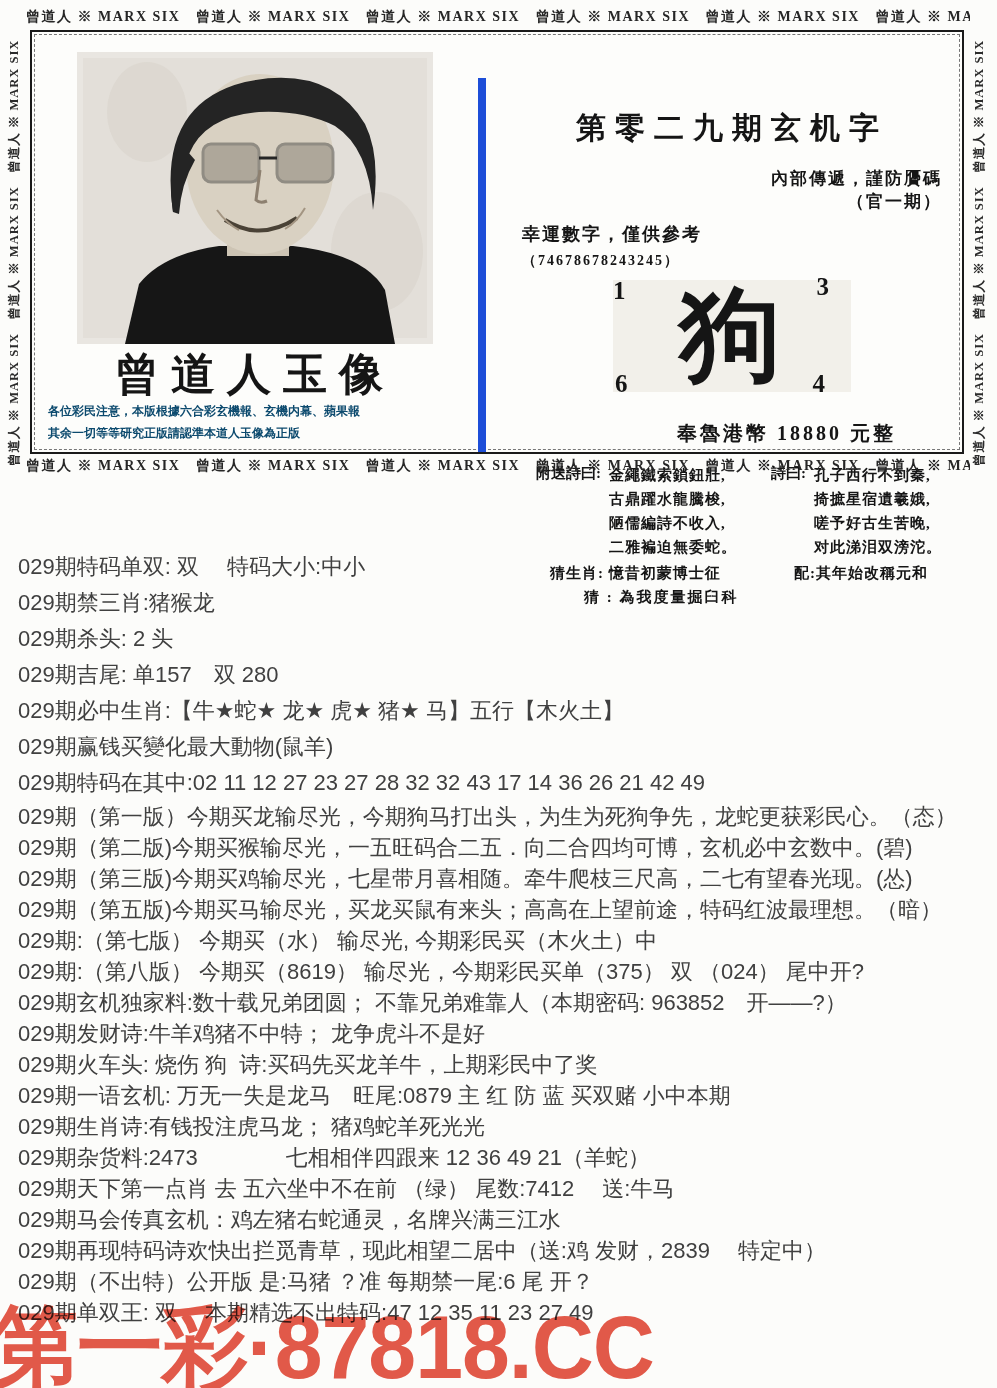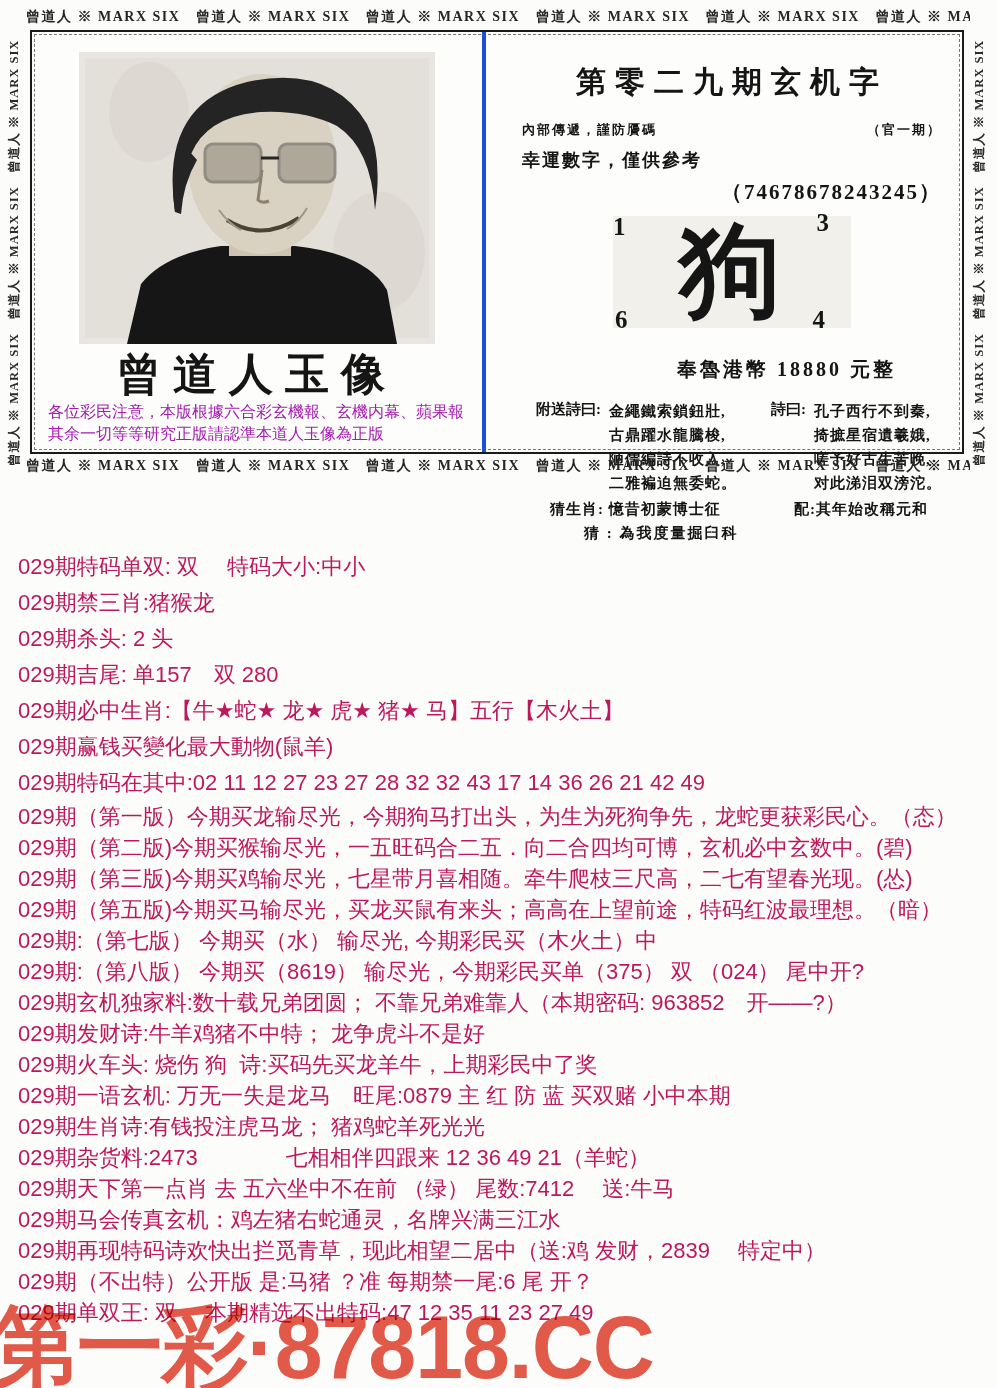--- a/index.html
+++ b/index.html
@@ -22,30 +22,30 @@
   
   .header-box{position:absolute;left:30px;top:30px;width:934px;height:424px;
               border:2px solid #1a1a1a;background:#fdfdfb;display:flex;box-sizing:border-box;}
   .header-box::before{content:"";position:absolute;inset:2px;border:1px dashed #777;pointer-events:none;}
 
   .panel-left{width:462px;box-sizing:border-box;padding-top:20px;}
   .portrait{display:block;margin:0 auto;width:356px;height:292px;background:#e8e5e0;}
   .caption{margin-top:8px;text-align:center;font-family:"Liberation Serif","DejaVu Serif",serif;
            font-size:44px;font-weight:bold;letter-spacing:12px;line-height:1.05;}
   .note{margin:5px 12px 0 16px;font-family:"Liberation Serif","DejaVu Serif",serif;
-        font-size:16px;font-weight:normal;line-height:17px;color:#a21caf;}
+        font-size:12px;font-weight:bold;line-height:17px;color:#0c4a6e;}
 
-  .panel-right{flex:1;border-left:4px solid #1d4ed8;box-sizing:border-box;
+  .panel-right{flex:1;border-left:8px solid #1d4ed8;box-sizing:border-box;
                padding:10px 20px 8px 36px;position:relative;
-               font-family:"Liberation Serif","DejaVu Serif",serif;}
+               font-family:"Liberation Serif","DejaVu Serif",serif;margin-top:46px;}
   .mystic-title{text-align:center;font-size:30px;font-weight:bold;letter-spacing:9px;margin-top:20px;}
   .notice-row{display:flex;justify-content:space-between;align-items:flex-end;
-              font-size:13px;font-weight:bold;margin-top:18px;letter-spacing:2px;}
+              font-size:17px;font-weight:bold;margin-top:18px;letter-spacing:2px;flex-direction:column;}
   .notice2{font-size:18px;font-weight:bold;margin-top:9px;letter-spacing:2px;}
-  .lucky-numbers{text-align:right;font-size:21px;font-weight:bold;letter-spacing:2px;margin-top:6px;}
+  .lucky-numbers{text-align:left;font-size:14px;font-weight:bold;letter-spacing:2px;margin-top:6px;}
   .zodiac-block{position:relative;width:238px;height:112px;margin:10px auto 0;background:#f2f0ea;}
   .corner{position:absolute;font-size:25px;font-weight:bold;line-height:1;}
   .corner.tl{left:0;top:-2px;}
   .corner.tr{right:22px;top:-6px;}
   .corner.bl{left:2px;bottom:-4px;}
   .corner.br{right:26px;bottom:-4px;}
   .zodiac-char{position:absolute;left:50%;top:50%;transform:translate(-52%,-50%);
                font-size:102px;font-weight:bold;line-height:1;}
   .prize{text-align:right;padding-right:46px;font-size:20px;font-weight:bold;
          margin-top:28px;letter-spacing:3px;}
@@ -56,21 +56,21 @@
   .poem.first{margin-left:14px;}
   .poem.first .poem-lines{margin-left:8px;}
   .poem.second{margin-left:34px;}
   .poem.second .poem-lines{margin-left:8px;}
   .guess-row{display:flex;justify-content:space-between;font-size:15px;font-weight:bold;
              margin-top:5px;padding:0 14px 0 28px;letter-spacing:1px;gap:40px;}
   .guess2{font-size:15px;font-weight:bold;margin-top:5px;margin-left:62px;letter-spacing:2px;}
 
   
   .main-lines{position:absolute;left:18px;top:549px;width:976px;overflow:hidden;}
-  .line{white-space:pre;font-size:22px;color:#be185d;}
+  .line{white-space:pre;font-size:22px;color:#404040;}
   .grpA{line-height:36px;}
   .grpB{line-height:31px;}
 
   
   .watermark{position:absolute;left:-8px;top:1290px;font-size:86px;font-weight:bold;
              white-space:nowrap;letter-spacing:-1px;opacity:0.85;mix-blend-mode:multiply;
              font-family:"Liberation Sans","DejaVu Sans",sans-serif;transform:scaleY(1.04);}
 </style>
 </head>
 <body>

